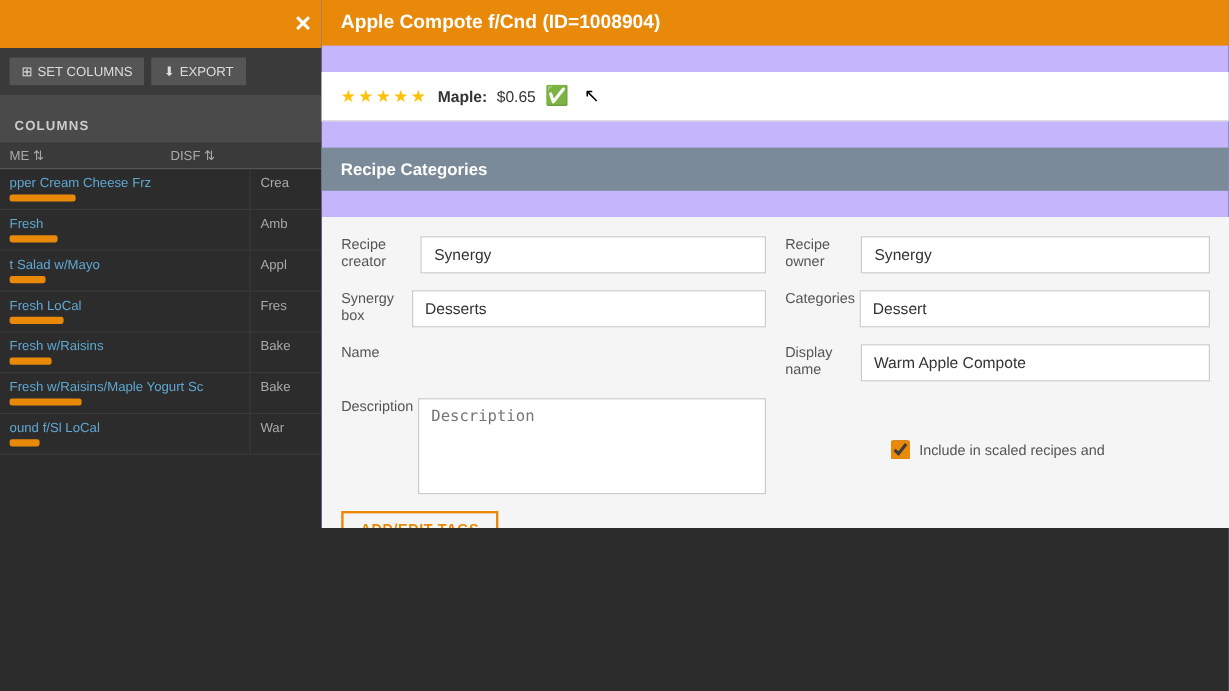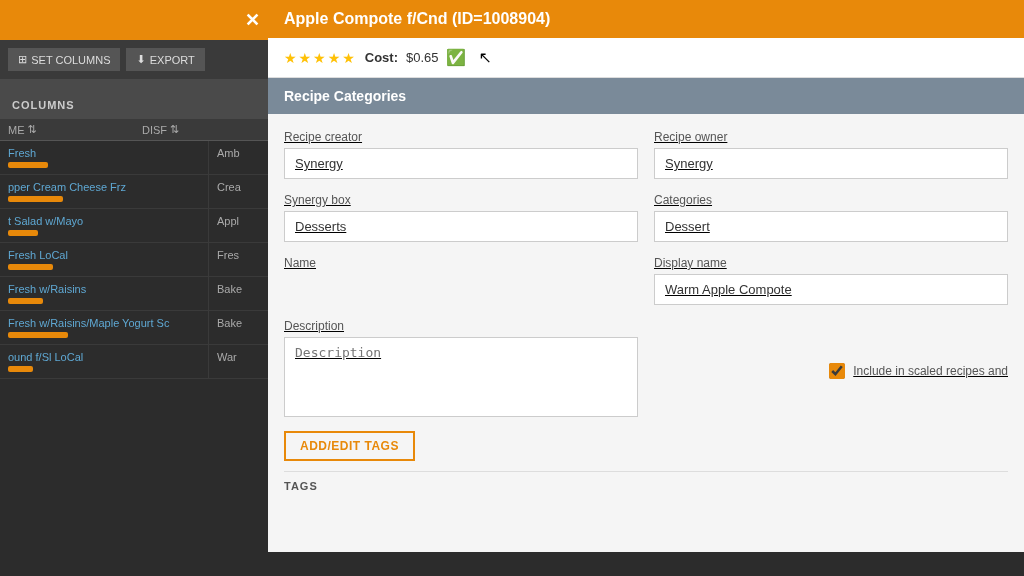--- a/index.html
+++ b/index.html
@@ -122,24 +122,25 @@
     .bar-mini {
       height: 6px;
       background: #e8890a;
       margin-top: 3px;
       border-radius: 2px;
     }
 
     
     .right-panel {
       flex: 1;
-      height: 552px;
+      height: 440px;
       display: flex;
       flex-direction: column;
       background: #c4b5fd;
+      gap: 22px;
     }
 
     .modal-header {
       background: #e8890a;
       color: white;
       padding: 10px 16px;
       font-size: 16px;
       font-weight: bold;
     }
 
@@ -189,23 +190,22 @@
 
     .form-row {
       display: flex;
       gap: 16px;
       margin-bottom: 14px;
     }
 
     .form-group {
       flex: 1;
       display: flex;
-      flex-direction: column;
+      flex-direction: row;
       gap: 4px;
-      text-decoration: underline;
     }
 
     .form-label {
       font-size: 12px;
       color: #555;
       font-weight: normal;
     }
 
     .form-input {
       border: 1px solid #ccc;
@@ -297,31 +297,31 @@
       <span>⇅</span>
     </div>
     <div class="col-header right-col sortable">
       <span>DISF</span>
       <span>⇅</span>
     </div>
   </div>
   <div class="table-rows" id="recipe-rows">
       <div class="table-row">
       <div class="table-cell">
+        pper Cream Cheese Frz
+        <div class="bar-mini" style="width:55px;"></div>
+      </div>
+      <div class="table-cell right-col">Crea</div>
+    </div>
+      <div class="table-row">
+      <div class="table-cell">
         Fresh
         <div class="bar-mini" style="width:40px;"></div>
       </div>
       <div class="table-cell right-col">Amb</div>
-    </div>
-      <div class="table-row">
-      <div class="table-cell">
-        pper Cream Cheese Frz
-        <div class="bar-mini" style="width:55px;"></div>
-      </div>
-      <div class="table-cell right-col">Crea</div>
     </div>
       <div class="table-row">
       <div class="table-cell">
         t Salad w/Mayo
         <div class="bar-mini" style="width:30px;"></div>
       </div>
       <div class="table-cell right-col">Appl</div>
     </div>
       <div class="table-row">
       <div class="table-cell">
@@ -353,21 +353,21 @@
     </div>
     </div>
 </div>
 
 <div class="right-panel">
   <div class="modal-header">
     <span>Apple Compote f/Cnd (ID=1008904)</span>
   </div>
   <div class="cost-bar">
     <span class="stars">★★★★★</span>
-    <span class="cost-label">Cost:</span>
+    <span class="cost-label">Maple:</span>
     <span class="cost-value">$0.65</span>
     <span class="check-icon">✅</span>
     <span class="cursor-icon">↖</span>
   </div>
   <div class="section-header">
     <span>Recipe Categories</span>
   </div>
   <div class="form-body">
 
     <div class="form-row">

